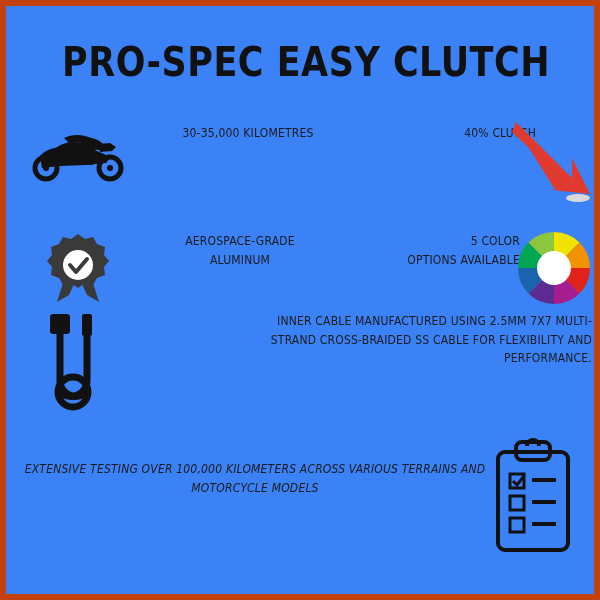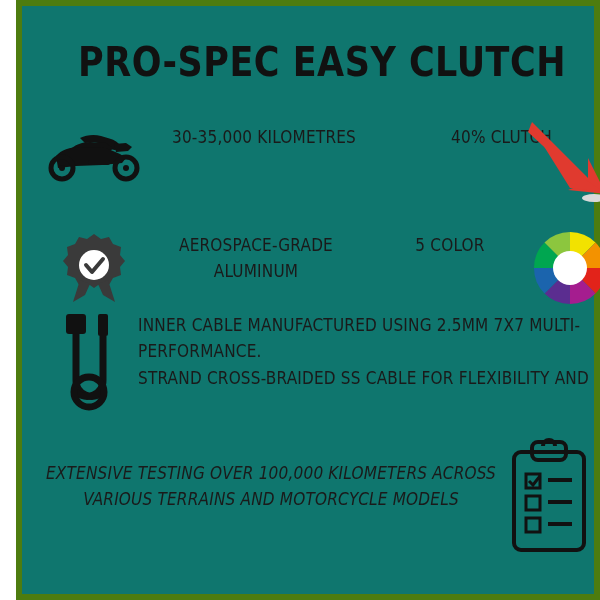--- a/index.html
+++ b/index.html
@@ -8,23 +8,22 @@
     width: 600px;
     height: 600px;
     background: #ffffff;
     font-family: "Liberation Sans", sans-serif;
     overflow: hidden;
     position: relative;
   }
   .frame {
     position: absolute;
     inset: 0;
-    border: 6px solid #4d7c0f;
-    background: #0f766e;
-    margin-left: 16px;
+    border: 6px solid #c2410c;
+    background: #3b82f6;
   }
   .inner {
     position: absolute;
     left: 6px; top: 6px;
     width: 588px; height: 588px;
     padding: 0;
   }
 
   
   .title {
@@ -40,44 +39,44 @@
     color: #111111;
     transform: scaleY(1.18);
     transform-origin: center top;
     white-space: nowrap;
   }
 
   
   .txt {
     font-family: "DejaVu Sans Condensed", "Liberation Sans", sans-serif;
     color: #1a1a1a;
-    font-size: 17px;
+    font-size: 12px;
     letter-spacing: 0.2px;
     text-transform: uppercase;
     line-height: 1.55;
   }
 
   
   .row1 { position: absolute; top: 104px; left: 0; width: 588px; height: 78px; }
   .bike-icon { position: absolute; left: 12px; top: 14px; width: 108px; height: 52px; }
   .r1c1 { position: absolute; left: 128px; top: 8px; width: 216px; text-align: center; }
   .r1c2 { position: absolute; left: 344px; top: 8px; width: 180px; text-align: right; }
   .arrow-wrap { position: absolute; right: 4px; top: 2px; width: 86px; height: 86px; }
 
   
   .row2 { position: absolute; top: 212px; left: 0; width: 588px; height: 86px; }
   .badge-icon { position: absolute; left: 32px; top: 8px; width: 68px; height: 72px; }
   .r2c1 { position: absolute; left: 120px; top: 8px; width: 216px; text-align: center; }
-  .r2c2 { position: absolute; left: 336px; top: 8px; width: 172px; text-align: center; }
+  .r2c2 { position: absolute; left: 336px; top: 8px; width: 172px; text-align: right; }
   .wheel-wrap { position: absolute; right: 6px; top: 4px; width: 80px; height: 80px; }
 
   
   .row3 { position: absolute; top: 292px; left: 0; width: 588px; height: 124px; }
   .cable-icon { position: absolute; left: 30px; top: 6px; width: 70px; height: 106px; }
-  .r3text { position: absolute; left: 110px; top: 8px; width: 470px; text-align: left; }
+  .r3text { position: absolute; left: 110px; top: 8px; width: 470px; text-align: right; }
   .r3text .ln { display: block; }
 
   
   .row4 { position: absolute; top: 426px; left: 0; width: 588px; height: 130px; font-style: italic; }
   .r4text { position: absolute; left: 8px; top: 22px; width: 470px; text-align: center; }
   .clip-icon { position: absolute; left: 478px; top: 0px; width: 86px; height: 120px; }
 </style>
 </head>
 <body>
 
@@ -129,20 +128,21 @@
         <path d="M26 33 l6 7 11 -13" fill="none" stroke="#3a3a3a" stroke-width="4" stroke-linecap="round" stroke-linejoin="round"></path>
       </svg>
 
       <div class="txt r2c1">
         <span>AEROSPACE-GRADE</span><br>
         <span>ALUMINUM</span>
       </div>
 
       <div class="txt r2c2">
         <span>5 COLOR</span><br>
+        <span>OPTIONS AVAILABLE</span>
       </div>
 
       <svg class="wheel-wrap" viewBox="0 0 80 80">
         <g transform="translate(40,40)">
           <g>
             <path d="M0 0 L0 -36 A36 36 0 0 1 25.5 -25.5 Z" fill="#f2e200"></path>
             <path d="M0 0 L25.5 -25.5 A36 36 0 0 1 36 0 Z" fill="#f39200"></path>
             <path d="M0 0 L36 0 A36 36 0 0 1 25.5 25.5 Z" fill="#e2231a"></path>
             <path d="M0 0 L25.5 25.5 A36 36 0 0 1 0 36 Z" fill="#a51d8f"></path>
             <path d="M0 0 L0 36 A36 36 0 0 1 -25.5 25.5 Z" fill="#5b2d90"></path>
@@ -159,22 +159,22 @@
       <svg class="cable-icon" viewBox="0 0 70 106">
         <rect x="8" y="4" width="20" height="20" rx="3" fill="#111111"></rect>
         <rect x="40" y="4" width="10" height="22" rx="2" fill="#111111"></rect>
         <path d="M18 24 L18 70 A16 16 0 0 0 45 82" fill="none" stroke="#111111" stroke-width="7"></path>
         <path d="M45 26 L45 70 A16 16 0 0 1 18 82" fill="none" stroke="#111111" stroke-width="7"></path>
         <circle cx="31" cy="82" r="15" fill="none" stroke="#111111" stroke-width="7"></circle>
       </svg>
 
       <div class="txt r3text">
         <span class="ln">INNER CABLE MANUFACTURED USING 2.5MM 7X7 MULTI-</span>
+        <span class="ln">STRAND CROSS-BRAIDED SS CABLE FOR FLEXIBILITY AND</span>
         <span class="ln">PERFORMANCE.</span>
-        <span class="ln">STRAND CROSS-BRAIDED SS CABLE FOR FLEXIBILITY AND</span>
       </div>
     </div>
 
     <div class="row4">
       <div class="txt r4text">
         <span class="ln">EXTENSIVE TESTING OVER 100,000 KILOMETERS ACROSS</span>
         <span class="ln">VARIOUS TERRAINS AND MOTORCYCLE MODELS</span>
       </div>
 
       <svg class="clip-icon" viewBox="0 0 86 120">

